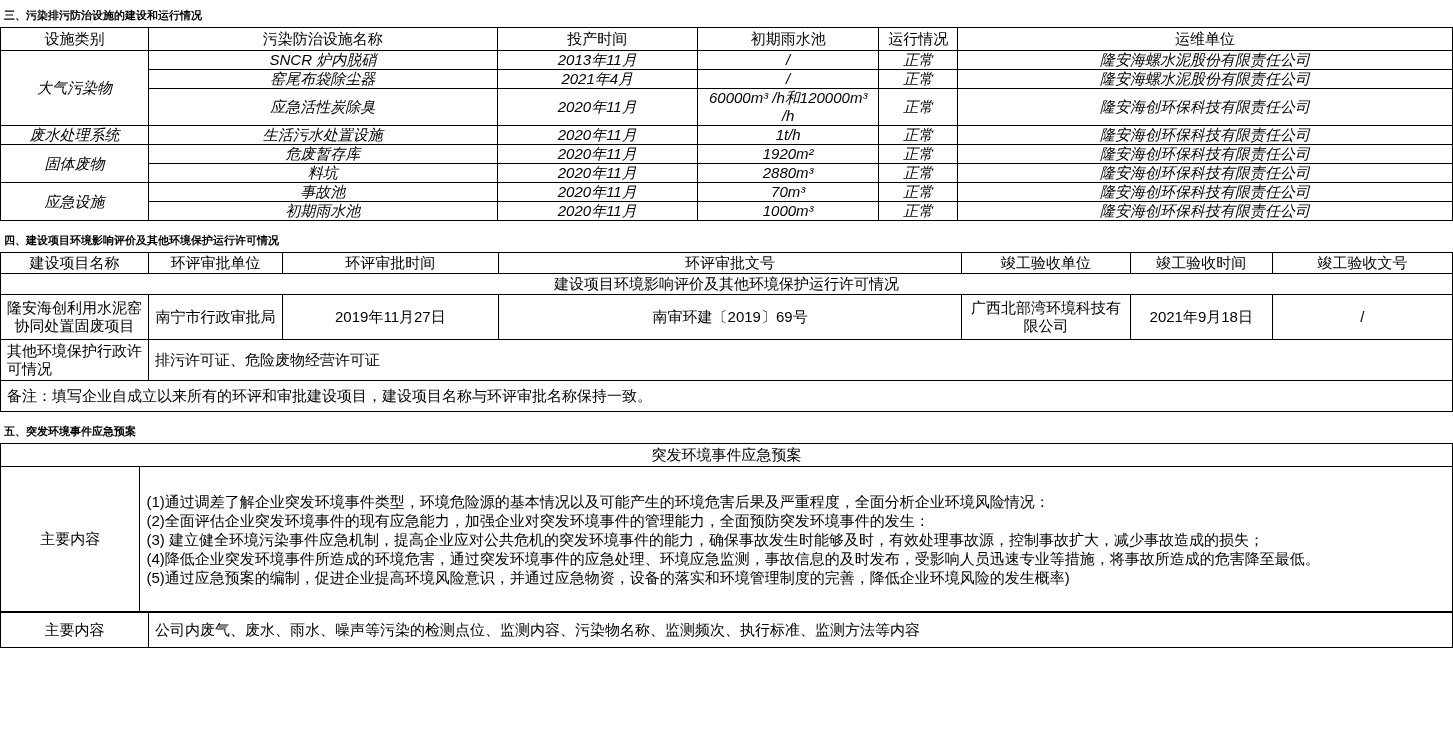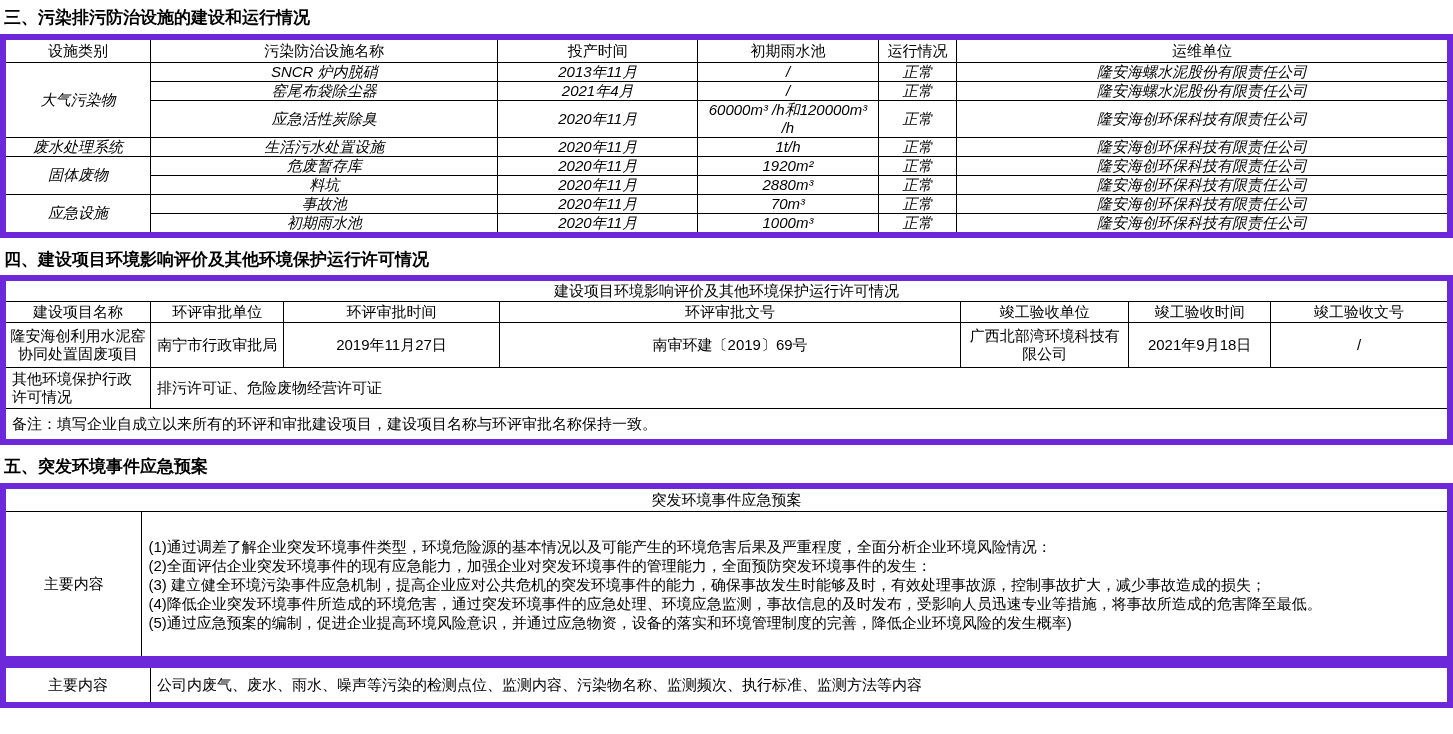--- a/index.html
+++ b/index.html
@@ -1,20 +1,20 @@
 <!DOCTYPE html>
 <html><head>
 <meta charset="utf-8">
 <style>
   html,body{margin:0;padding:0;background:#fff;color:#000;}
   body{font-family:"Liberation Sans","DejaVu Sans",sans-serif;font-size:15px;width:1453px;}
   .page{width:1453px;}
-  h2.sec{font-size:17px;font-weight:bold;margin:13px 0 6px 4px;line-height:1.1;}
+  h2.sec{font-size:11px;font-weight:bold;margin:13px 0 6px 4px;line-height:1.1;}
   h2.sec:first-child{margin-top:9px;}
-  table{width:100%;border-collapse:collapse;table-layout:fixed;border:6px solid #6d28d9;}
+  table{width:100%;border-collapse:collapse;table-layout:fixed;border:1px solid #6d28d9;}
   td{border:1px solid #000;padding:0 4px;text-align:center;vertical-align:middle;line-height:1.2;word-break:break-word;overflow:hidden;}
   td.l{text-align:left;padding:2px 6px;}
   tr.h22 td{height:22px;}
   tr.h18 td{height:18px;font-style:italic;}
   tr.h20 td{height:20px;}
   tr.h26 td{height:26px;margin-left:33px;}
   tr.h28 td{height:28px;}
   tr.h30 td{height:30px;}
   tr.h36 td{height:36px;}
   tr.h44 td{height:44px;}
@@ -116,30 +116,30 @@
       <col style="width:10.2%">
         <col style="width:9.2%">
         <col style="width:14.9%">
         <col style="width:31.9%">
       <col style="width:11.6%">
         <col style="width:9.8%">
         <col style="width:12.4%">
     </colgroup>
     <tbody>
       <tr class="h20">
-        <td colspan="7">建设项目环境影响评价及其他环境保护运行许可情况</td>
-      </tr>
-      <tr class="h20">
         <td>建设项目名称</td>
         <td>环评审批单位</td>
         <td>环评审批时间</td>
         <td>环评审批文号</td>
         <td>竣工验收单位</td>
         <td>竣工验收时间</td>
         <td>竣工验收文号</td>
+      </tr>
+      <tr class="h20">
+        <td colspan="7">建设项目环境影响评价及其他环境保护运行许可情况</td>
       </tr>
       <tr class="h44">
         <td>隆安海创利用水泥窑协同处置固废项目</td>
         <td>南宁市行政审批局</td>
         <td>2019年11月27日</td>
         <td>南审环建〔2019〕69号</td>
         <td>广西北部湾环境科技有限公司</td>
         <td>2021年9月18日</td>
         <td>/</td>
       </tr>

